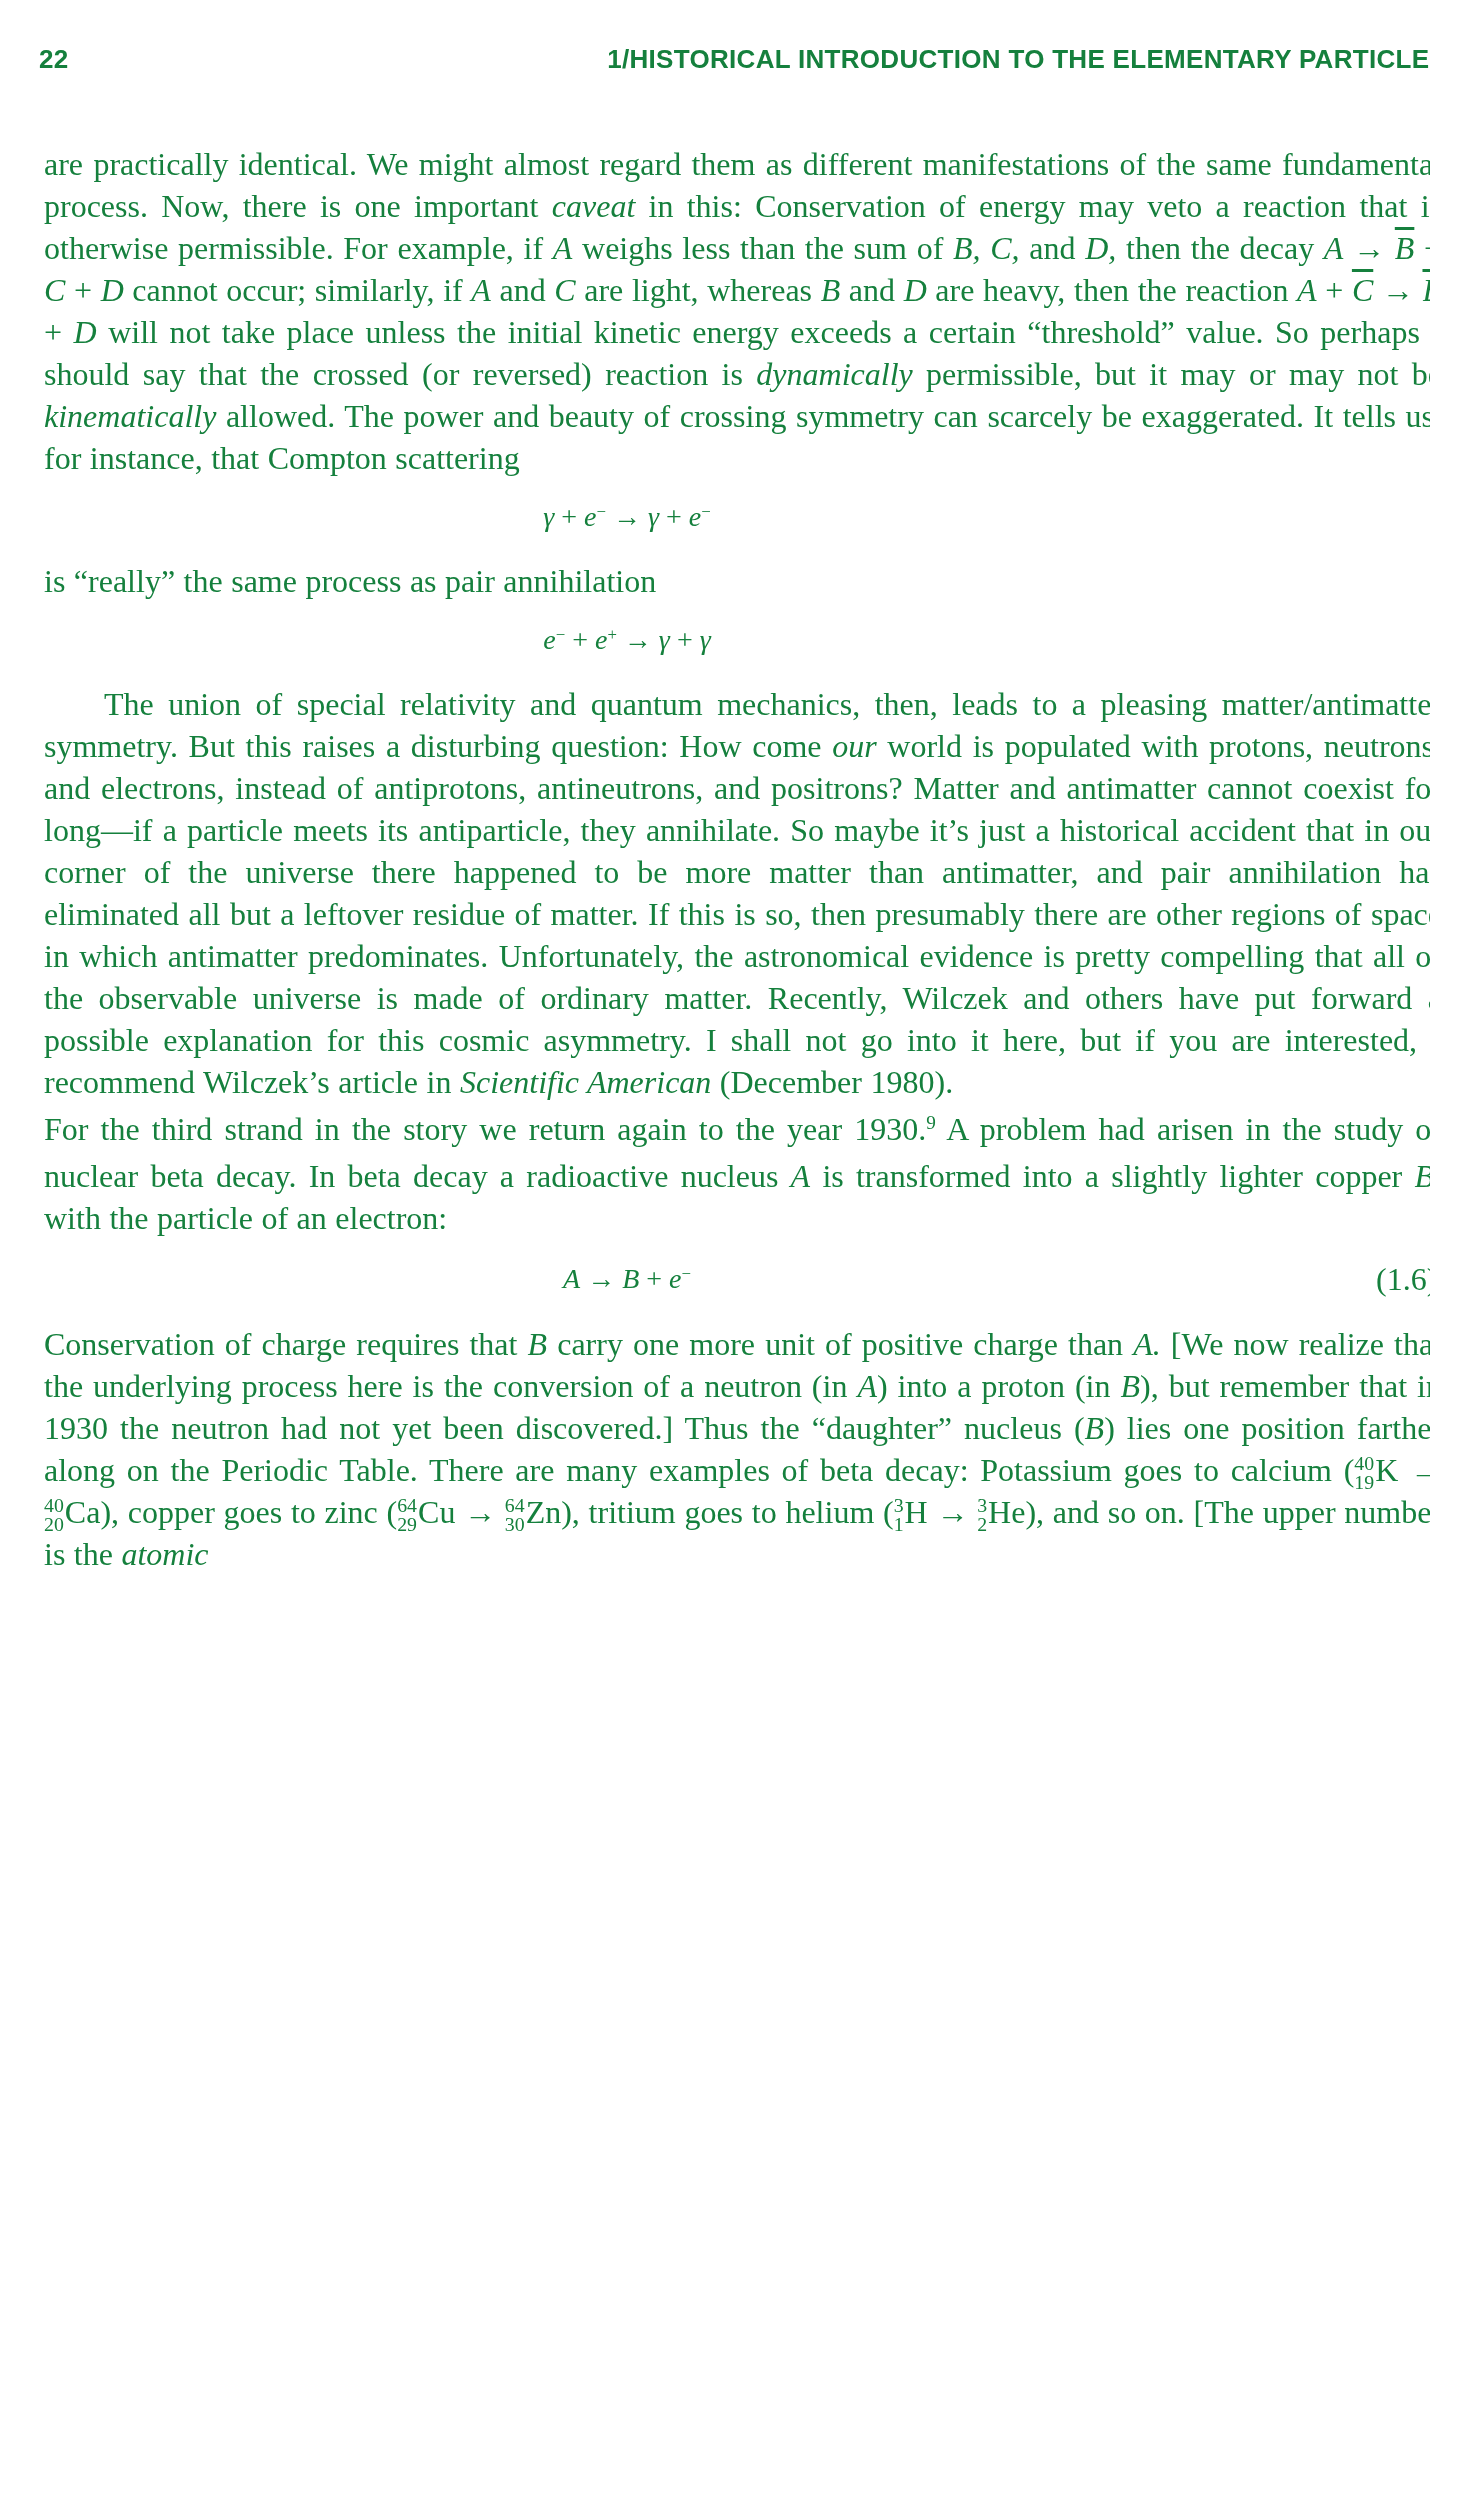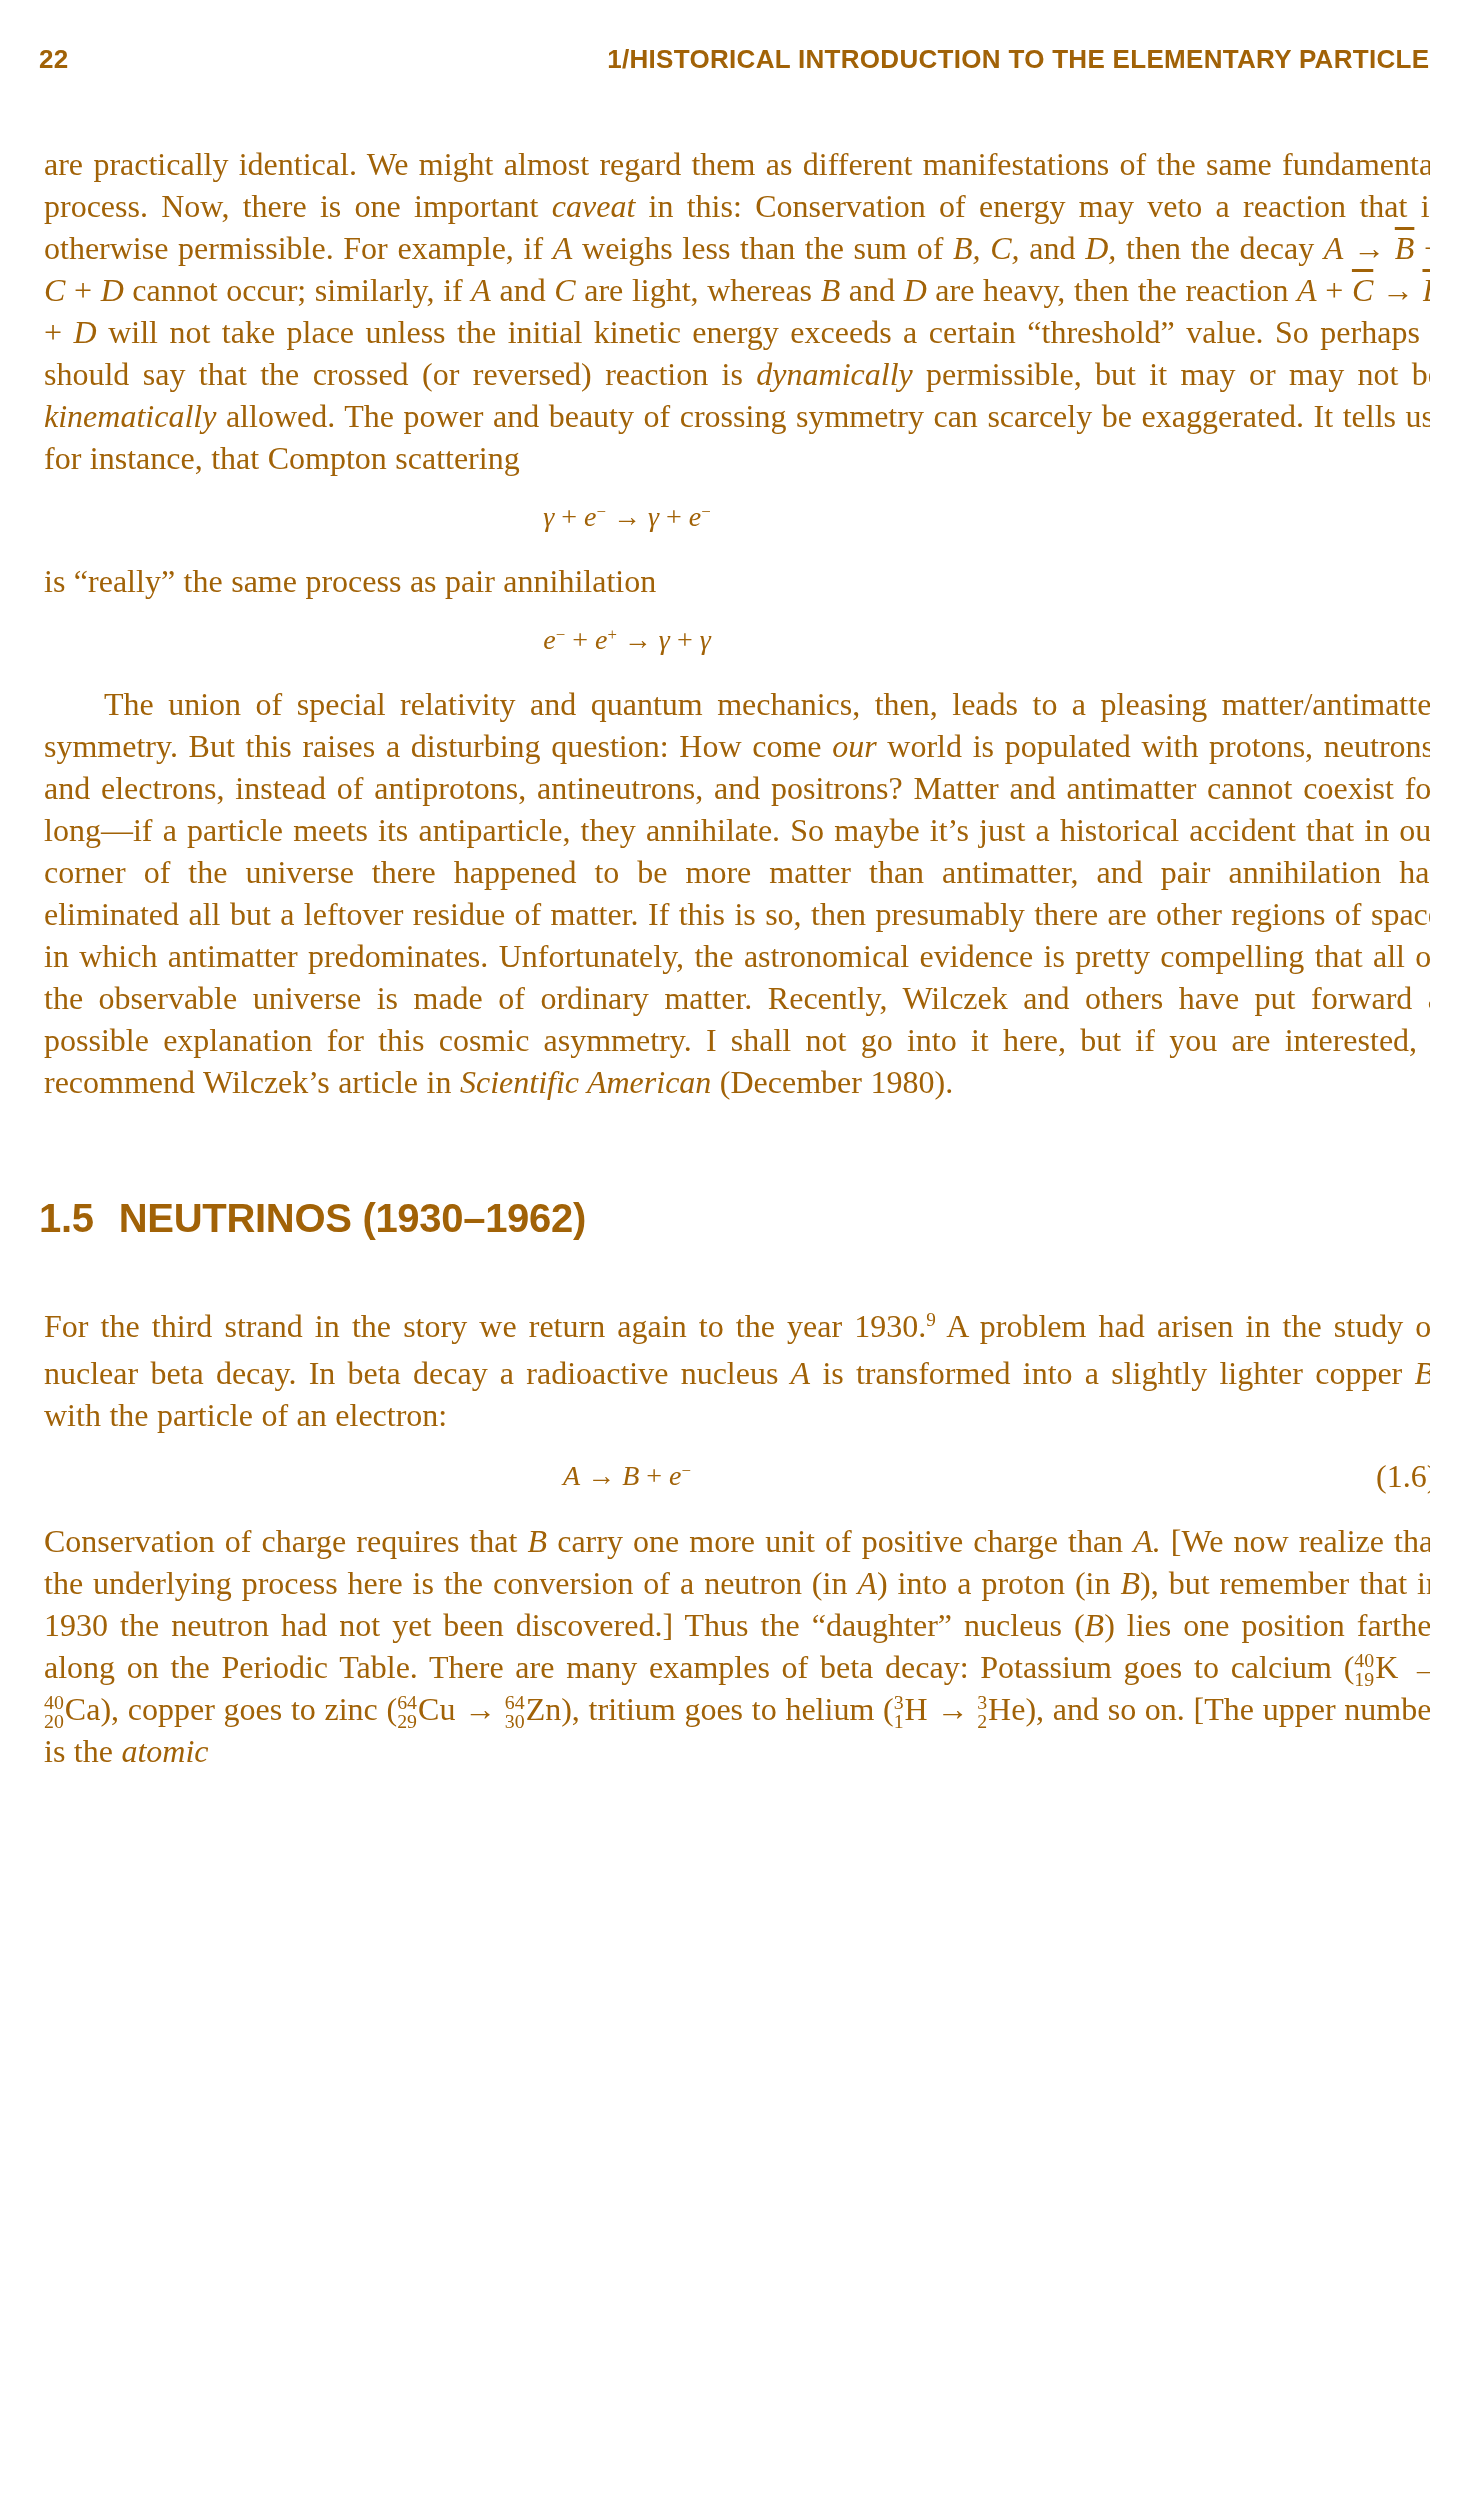--- a/index.html
+++ b/index.html
@@ -1,19 +1,19 @@
 <!DOCTYPE html>
 <html><head>
 <meta charset="utf-8">
 <style>
   html,body{margin:0;padding:0;background:#ffffff;}
   .page{
     position:relative;
     width:1430px;height:2500px;
-    background:#ffffff;color:#a16207;
+    background:#ffffff;color:#15803d;
     font-family:"Liberation Serif", serif;
     overflow:hidden;
   }
   .content{position:absolute;left:39px;top:44px;width:1408px;}
   .header{
     display:flex;justify-content:space-between;align-items:baseline;
     font-family:"Liberation Sans", sans-serif;
     font-weight:700;font-size:26px;letter-spacing:0.3px;
   }
   .para{
@@ -64,23 +64,20 @@
 
     <div class="eq"><span class="it">γ</span><span> + </span><span class="it">e</span><span class="sup">−</span><span> → </span><span class="it">γ</span><span> + </span><span class="it">e</span><span class="sup">−</span></div>
 
     <p class="para"><span>is “really” the same process as pair annihilation</span></p>
 
     <div class="eq"><span class="it">e</span><span class="sup">−</span><span> + </span><span class="it">e</span><span class="sup">+</span><span> → </span><span class="it">γ</span><span> + </span><span class="it">γ</span></div>
 
 
     <p class="para p2"><span>The union of special relativity and quantum mechanics, then, leads to a pleasing matter/antimatter symmetry. But this raises a disturbing question: How come </span><span class="it">our</span><span> world is populated with protons, neutrons, and electrons, instead of antiprotons, antineutrons, and positrons? Matter and antimatter cannot coexist for long—if a particle meets its antiparticle, they annihilate. So maybe it’s just a historical accident that in our corner of the universe there happened to be more matter than antimatter, and pair annihilation has eliminated all but a leftover residue of matter. If this is so, then presumably there are other regions of space in which antimatter predominates. Unfortunately, the astronomical evidence is pretty compelling that all of the observable universe is made of ordinary matter. Recently, Wilczek and others have put forward a possible explanation for this cosmic asymmetry. I shall not go into it here, but if you are interested, I recommend Wilczek’s article in </span><span class="it">Scientific American</span><span> (December 1980).</span></p>
 
-    <h2 class="section-heading">
-      <span class="section-number">1.5</span><span class="section-title">NEUTRINOS (1930–1962)</span>
-    </h2>
 
     <p class="para p3"><span>For the third strand in the story we return again to the year 1930.</span><span class="sup">9</span><span> A problem had arisen in the study of nuclear beta decay. In beta decay a radioactive nucleus </span><span class="it">A</span><span> is transformed into a slightly lighter copper </span><span class="it">B,</span><span> with the particle of an electron:</span></p>
 
     <div class="eq-row">
       <div class="eq eq-inrow"><span class="it">A</span><span> → </span><span class="it">B</span><span> + </span><span class="it">e</span><span class="sup">−</span></div>
       <span class="eq-label">(1.6)</span>
     </div>
 
     <p class="para p4"><span>Conservation of charge requires that </span><span class="it">B</span><span> carry one more unit of positive charge than </span><span class="it">A.</span><span> [We now realize that the underlying process here is the conversion of a neutron (in </span><span class="it">A</span><span>) into a proton (in </span><span class="it">B</span><span>), but remember that in 1930 the neutron had not yet been discovered.] Thus the “daughter” nucleus (</span><span class="it">B</span><span>) lies one position farther along on the Periodic Table. There are many examples of beta decay: Potassium goes to calcium (</span><span class="nuclide"><span class="nuc-stack"><span class="nuc-a">40</span><span class="nuc-z">19</span></span><span class="nuc-sym">K</span></span><span> → </span><span class="nuclide"><span class="nuc-stack"><span class="nuc-a">40</span><span class="nuc-z">20</span></span><span class="nuc-sym">Ca</span></span><span>), copper goes to zinc (</span><span class="nuclide"><span class="nuc-stack"><span class="nuc-a">64</span><span class="nuc-z">29</span></span><span class="nuc-sym">Cu</span></span><span> → </span><span class="nuclide"><span class="nuc-stack"><span class="nuc-a">64</span><span class="nuc-z">30</span></span><span class="nuc-sym">Zn</span></span><span>), tritium goes to helium (</span><span class="nuclide"><span class="nuc-stack"><span class="nuc-a">3</span><span class="nuc-z">1</span></span><span class="nuc-sym">H</span></span><span> → </span><span class="nuclide"><span class="nuc-stack"><span class="nuc-a">3</span><span class="nuc-z">2</span></span><span class="nuc-sym">He</span></span><span>), and so on. [The upper number is the </span><span class="it">atomic</span></p>
 

